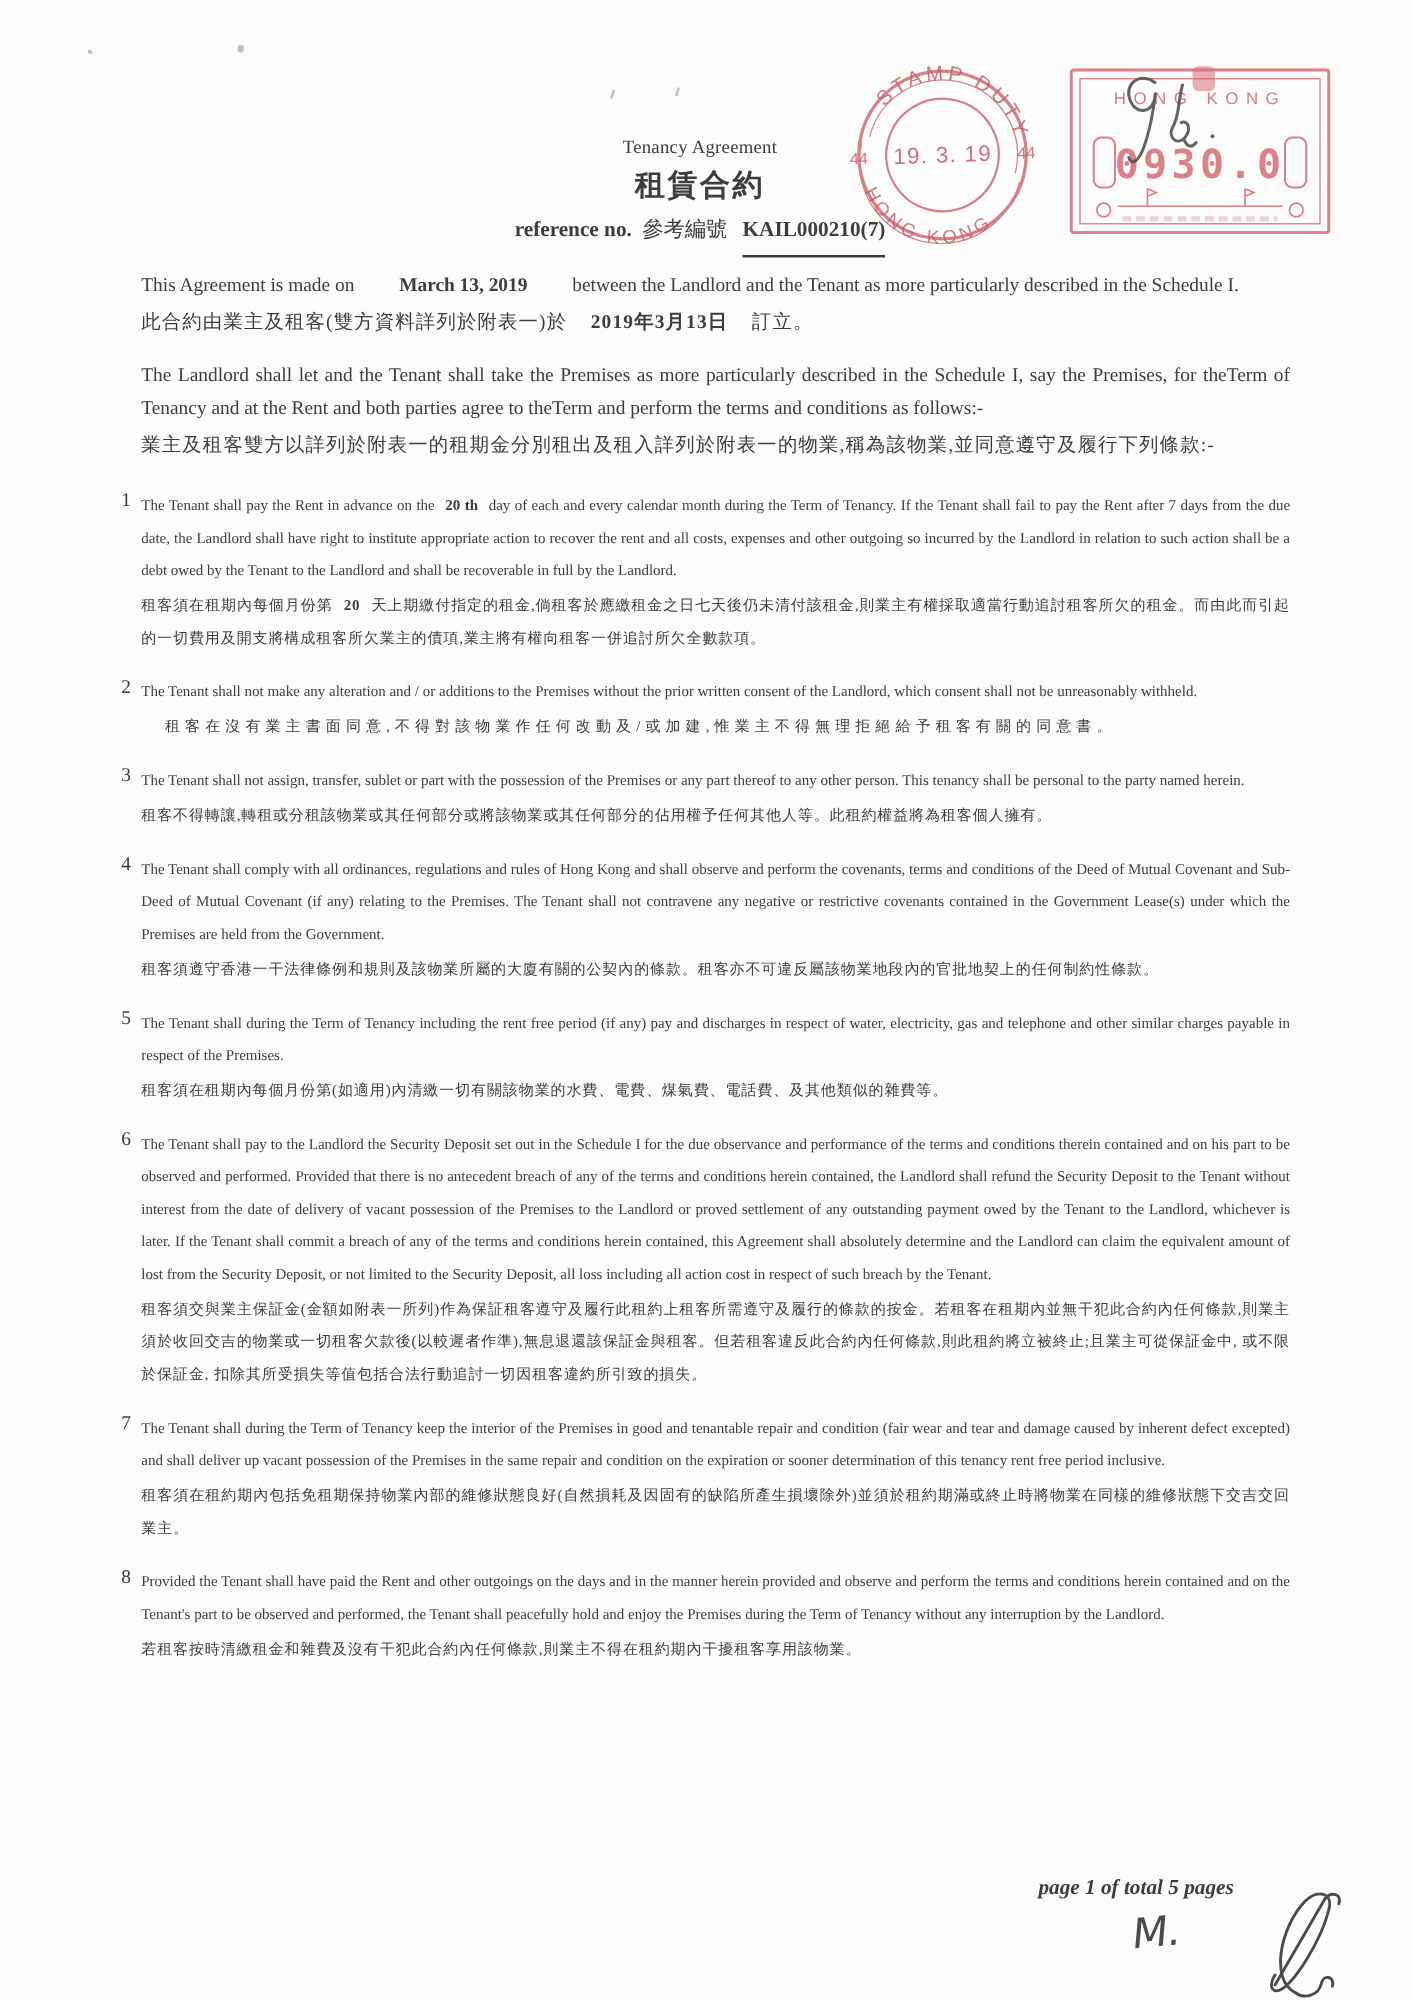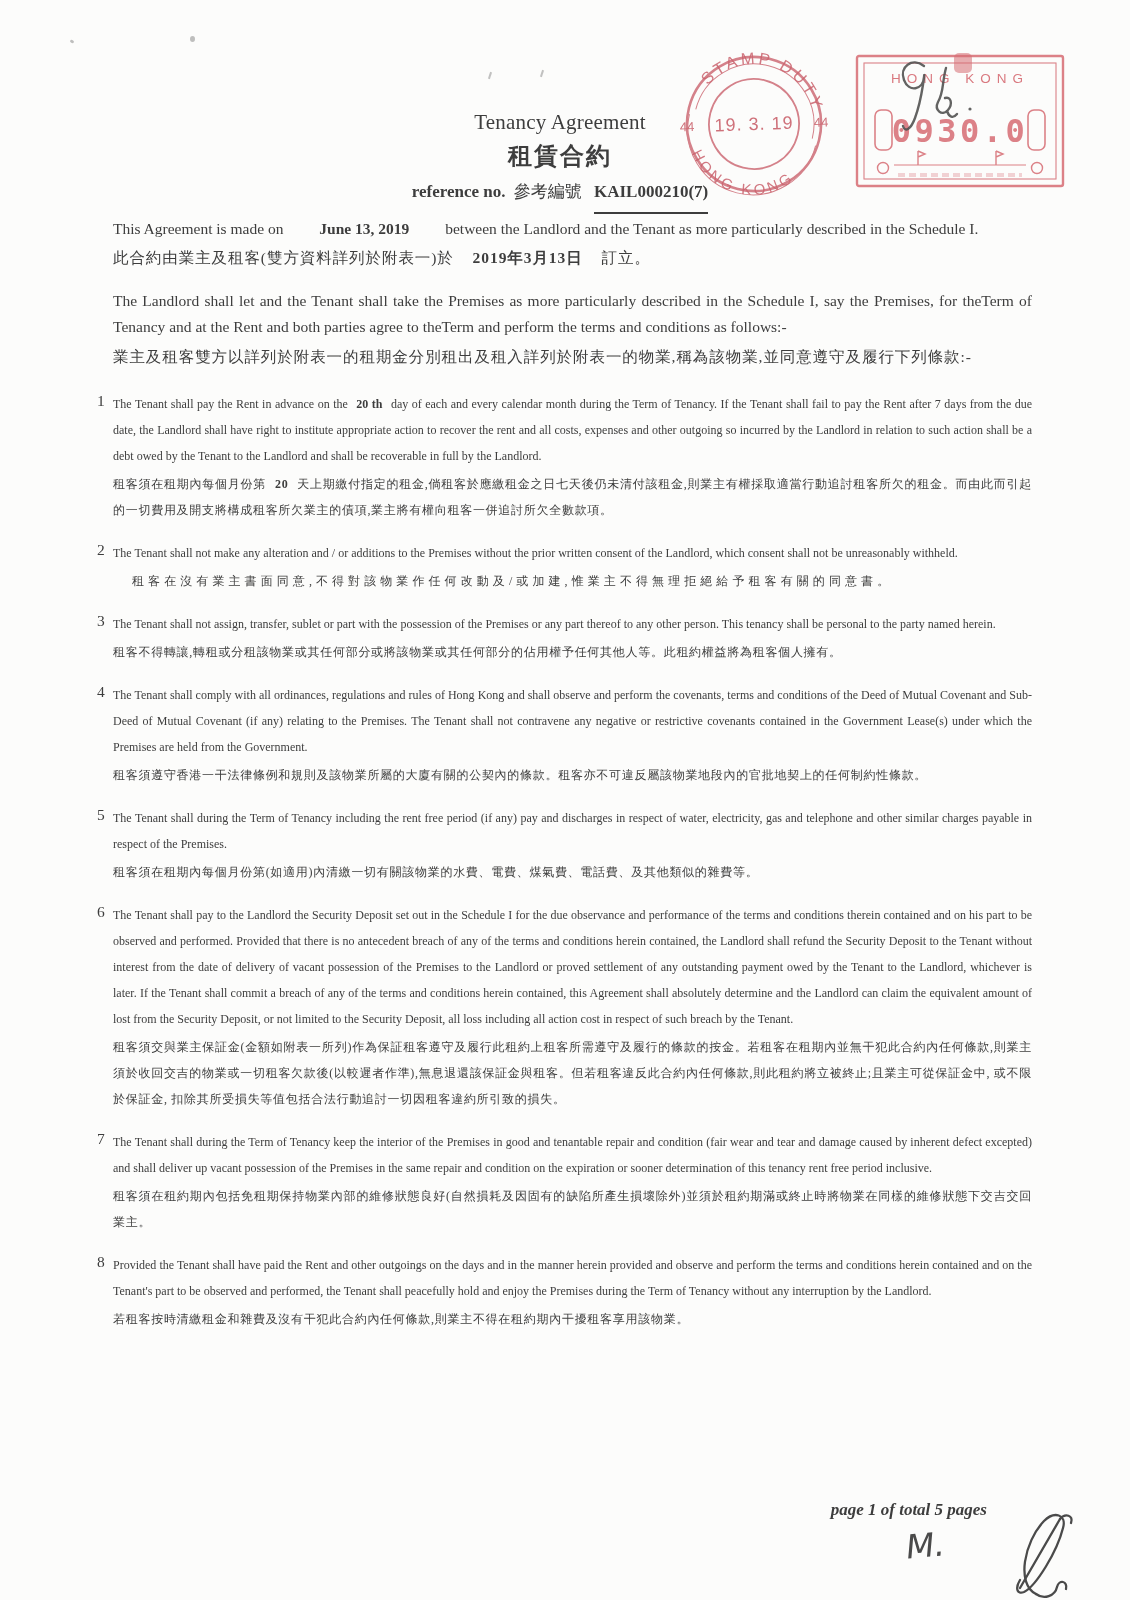--- a/index.html
+++ b/index.html
@@ -16,21 +16,21 @@
   
   .speck{position:absolute;background:#8a8a8a;border-radius:50%;opacity:.55;}
   .s1{left:70px;top:40px;width:4px;height:3px;transform:rotate(30deg);}
   .s2{left:190px;top:36px;width:5px;height:6px;}
   .tick{position:absolute;width:2px;height:7px;background:#9a9a9a;opacity:.6;transform:rotate(18deg);}
   .t1{left:489px;top:72px;}
   .t2{left:541px;top:70px;}
 
   
   .title-block{position:absolute;left:330px;top:110px;width:460px;text-align:center;}
-  .title-en{font-size:21px;letter-spacing:.2px;}
+  .title-en{font-size:15px;letter-spacing:.2px;}
   .title-zh{font-size:24px;font-weight:bold;margin-top:5px;letter-spacing:2px;}
   .ref-line{font-size:17px;margin-top:8px;white-space:nowrap;}
   .ref-line .zh-label{font-weight:normal;margin:0 4px;}
   .ref-no{border-bottom:2px solid #3d3d3d;padding-bottom:11px;margin-left:4px;}
 
   
   .stamp-circ{position:absolute;left:666px;top:36px;opacity:.9;}
   .stamp-meter{position:absolute;left:854px;top:52px;opacity:.95;}
 
   
@@ -117,21 +117,21 @@
     </g>
     <g stroke="#4a4a4a" fill="none" stroke-width="2.4" stroke-linecap="round" opacity="0.9">
       <path d="M 70,14 C 58,5 45,15 50,28 C 55,41 69,38 70,25 C 71,15 69,44 61,66 C 57,77 51,81 49,74"></path>
       <path d="M 92,16 C 88,30 90,40 84,50 C 80,58 88,65 94,58 C 99,52 97,44 91,46 M 93,59 C 95,65 99,67 103,62"></path>
       <circle cx="116" cy="57" r="1.6" fill="#4a4a4a" stroke="none"></circle>
     </g>
   </svg>
 
   <main>
     <section id="intro">
-        <p class="para en"><span>This Agreement is made on</span> <span class="b gap-lg">June 13, 2019</span> <span>between the Landlord and the Tenant as more particularly described in the Schedule I.</span> </p>
+        <p class="para en"><span>This Agreement is made on</span> <span class="b gap-lg">March 13, 2019</span> <span>between the Landlord and the Tenant as more particularly described in the Schedule I.</span> </p>
         <p class="para zh"><span>此合約由業主及租客(雙方資料詳列於附表一)於</span> <span class="b gap-md">2019年3月13日</span> <span>訂立。</span> </p>
         <p class="para en"><span>The Landlord shall let and the Tenant shall take the Premises as more particularly described in the Schedule I, say the Premises, for theTerm of Tenancy and at the Rent and both parties agree to theTerm and perform the terms and conditions as follows:-</span> </p>
         <p class="para zh"><span>業主及租客雙方以詳列於附表一的租期金分別租出及租入詳列於附表一的物業,稱為該物業,並同意遵守及履行下列條款:-</span> </p>
       </section>
     <section id="clauses">
         <div class="clause">
           <span class="num">1</span>
           <p class="en"><span>The Tenant shall pay the Rent in advance on the</span> <span class="b gap-sm">20 th</span> <span>day of each and every calendar month during the Term of Tenancy.  If the Tenant shall fail to pay the Rent after 7 days from the due date, the Landlord shall have right to institute appropriate action to recover the rent and all costs, expenses and other outgoing so incurred by the Landlord in relation to such action shall be a debt owed by the Tenant to the Landlord and shall be recoverable in full by the Landlord.</span> </p>
           <p class="zh"><span>租客須在租期內每個月份第</span> <span class="b gap-sm">20</span> <span>天上期繳付指定的租金,倘租客於應繳租金之日七天後仍未清付該租金,則業主有權採取適當行動追討租客所欠的租金。而由此而引起的一切費用及開支將構成租客所欠業主的債項,業主將有權向租客一併追討所欠全數款項。</span> </p>
         </div>

